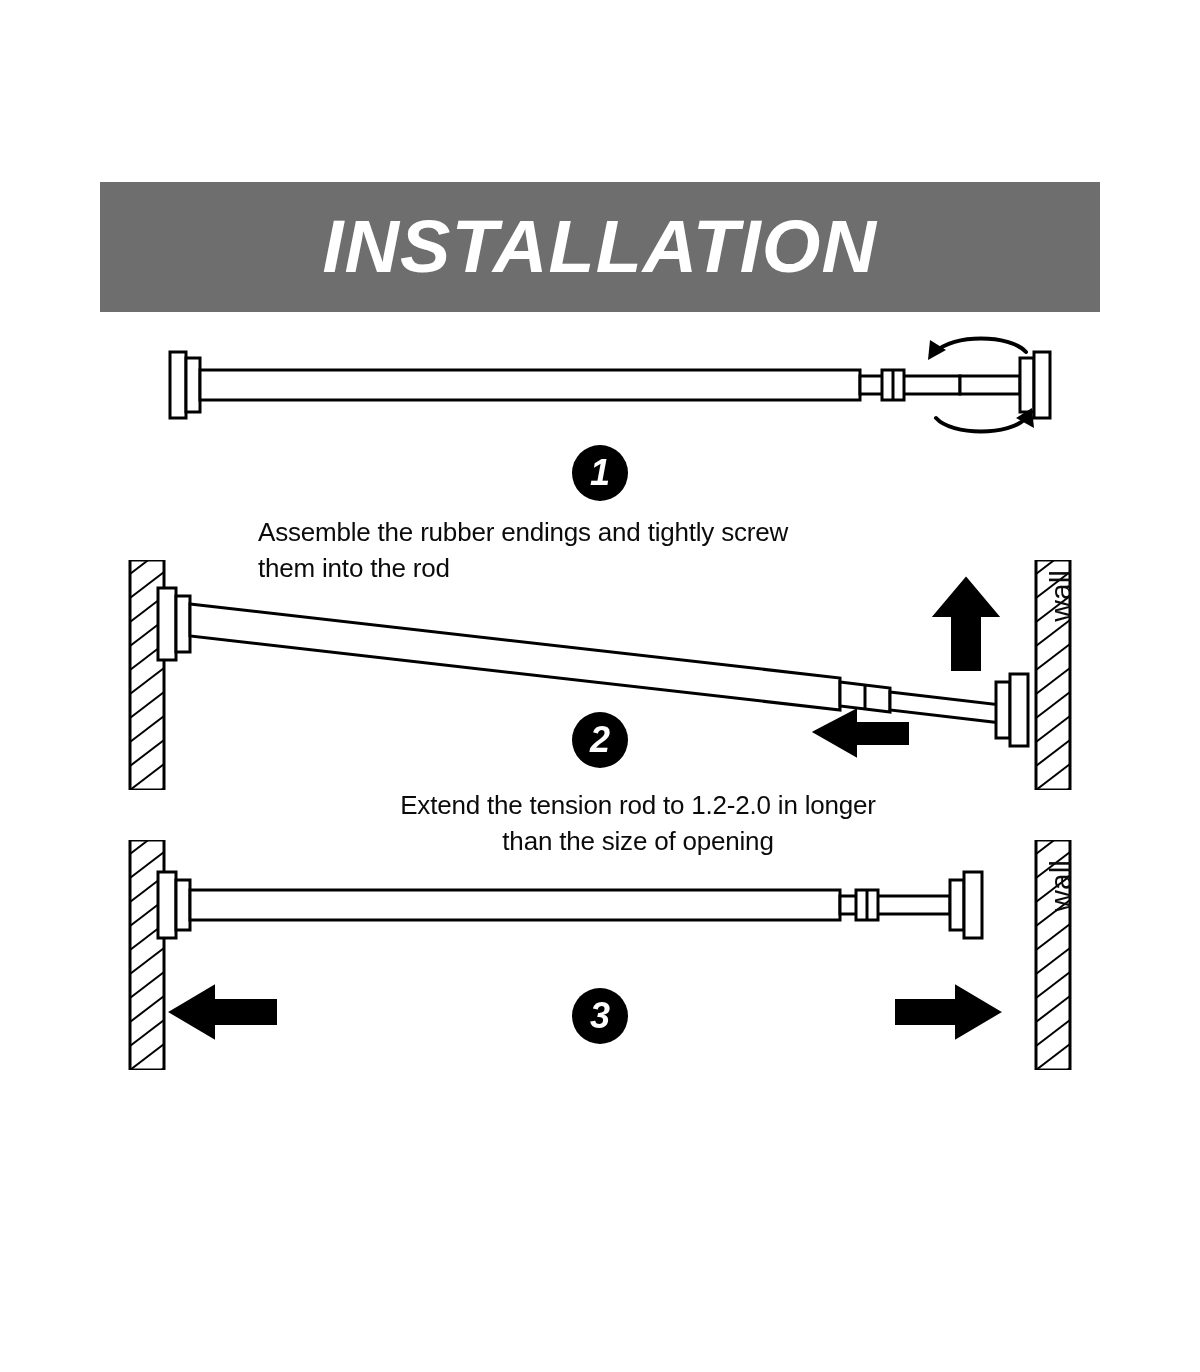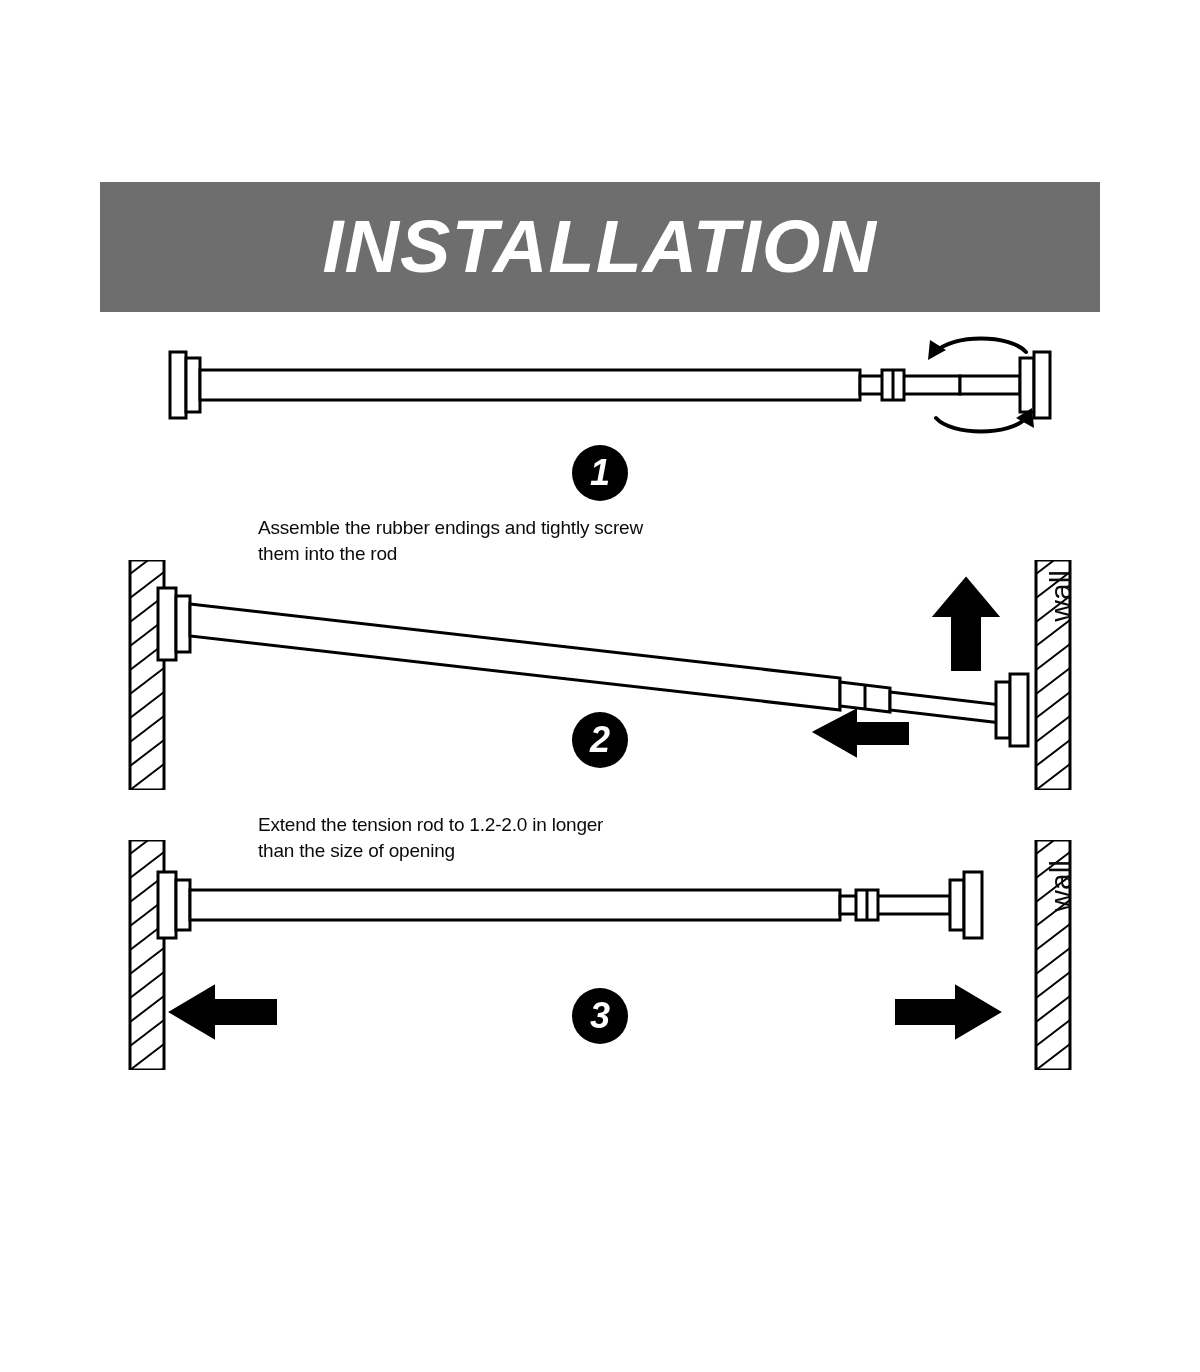--- a/index.html
+++ b/index.html
@@ -66,21 +66,21 @@
     font-style: italic;
     font-size: 36px;
     display: flex;
     align-items: center;
     justify-content: center;
     line-height: 1;
   }
   .caption {
     position: absolute;
     font-family: "Liberation Sans", sans-serif;
-    font-size: 19px;
+    font-size: 26px;
     color: #0b0b0b;
     line-height: 1.38;
     letter-spacing: -0.2px;
     white-space: pre-line;
   }
   .wall-label {
     position: absolute;
     font-family: "Liberation Sans", sans-serif;
     font-size: 30px;
     color: #0b0b0b;
@@ -191,21 +191,21 @@
           <polygon points="866,18 898,56 880,56 880,110 852,110 852,56 834,56" fill="#000" stroke="#000" stroke-width="2"></polygon>
         </g>
 
         <g>
           <polygon points="714,172 756,150 756,163 808,163 808,184 756,184 756,196" fill="#000" stroke="#000" stroke-width="2"></polygon>
         </g>
       </svg>
     </div>
     <div class="wall-label" style="left:944px; top:10px;">wall</div>
     <div class="step-number" style="left:472px; top:152px;">2</div>
-    <div class="caption" style="left:158px; top:252px; width:760px;">Extend the tension rod to 1.2-2.0 in longer
+    <div class="caption" style="left:158px; top:228px; width:760px;text-align:center;">Extend the tension rod to 1.2-2.0 in longer
 than the size of opening</div>
   </div>
 
   <div class="step" style="top:840px;">
     <div class="art" style="height:230px;">
       <svg width="1000" height="230" viewBox="0 0 1000 230">
 
         <g>
           <rect x="30" y="0" width="34" height="230" fill="#fff" stroke="#000" stroke-width="3"></rect>
           <g stroke="#000" stroke-width="2">

